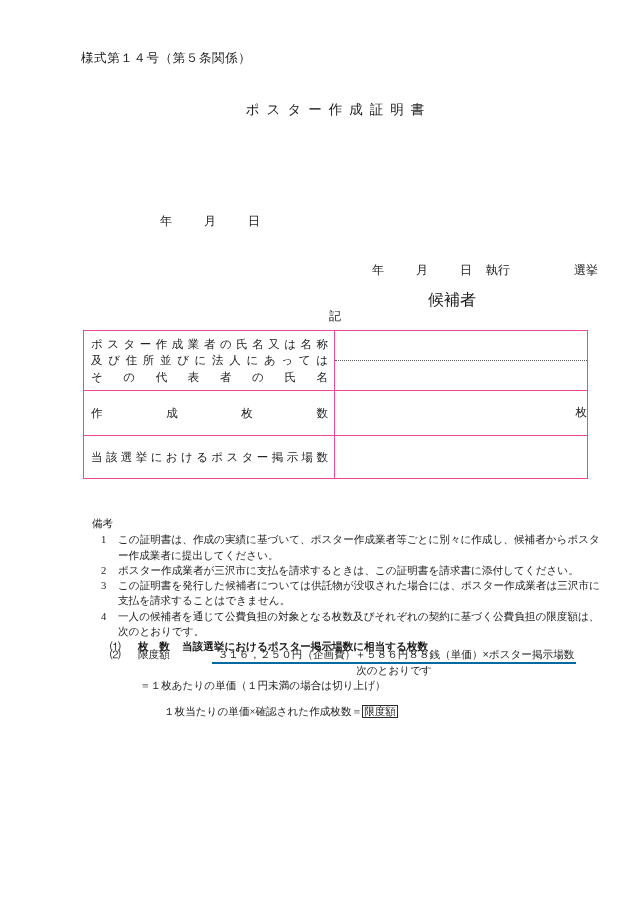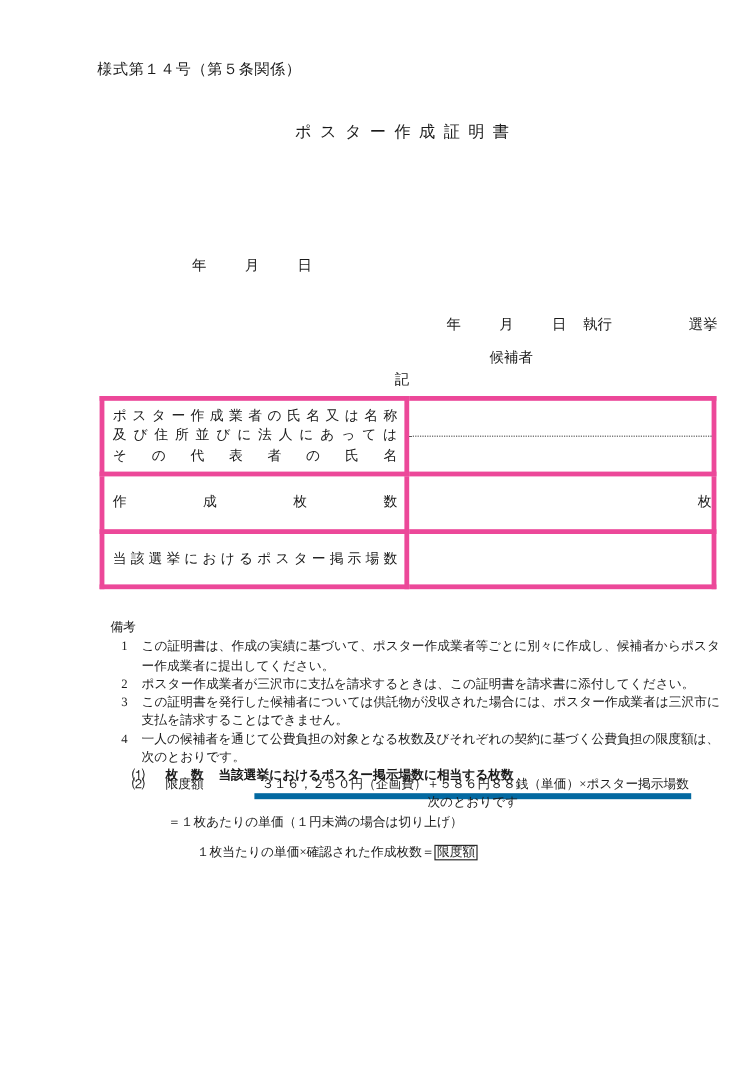--- a/index.html
+++ b/index.html
@@ -75,23 +75,23 @@
   .exec-line .gap-wide {
     display: inline-block;
     width: 58px;
   }
   .exec-line .gap-sm {
     display: inline-block;
     width: 8px;
   }
   .candidate-line {
     position: absolute;
-    left: 388px;
+    left: 408px;
     top: 290px;
-    font-size: 12px;
+    font-size: 16px;
     white-space: nowrap;
   }
   .ki-mark {
     position: absolute;
     left: 0;
     top: 308px;
     width: 630px;
     text-align: center;
     font-size: 12px;
   }
@@ -99,21 +99,21 @@
   
   .cert-table {
     position: absolute;
     left: 63px;
     top: 330px;
     width: 504px;
     border-collapse: collapse;
     table-layout: fixed;
   }
   .cert-table td {
-    border: 4px solid #ec4899;
+    border: 1px solid #ec4899;
     padding: 0;
     vertical-align: middle;
   }
   .col-label { width: 250px; }
   .col-value { width: 252px; }
 
   .label-cell {
     padding: 5px 6px 5px 7px;
     font-size: 11.5px;
     line-height: 1.42;
@@ -213,32 +213,34 @@
   }
   .frac-lead {
     flex: 0 0 auto;
     display: flex;
   }
   .frac {
     display: inline-block;
     text-align: center;
   }
   .frac-num {
-    border-bottom: 5px solid #0369a1;
+    border-bottom: 2px solid #0369a1;
     padding: 0 2px 1px 6px;
     white-space: nowrap;
+    font-family: Liberation Mono, monospace;
   }
   .frac-den {
     padding-top: 1px;
     white-space: nowrap;
   }
   .equals-line {
     padding-left: 48px;
     margin-top: 1px;
     white-space: nowrap;
+    font-family: Liberation Mono, monospace;
   }
   .final-line {
     padding-left: 72px;
     margin-top: 10px;
     white-space: nowrap;
   }
   .boxed {
     border: 1px solid #2a2a2a;
     padding: 0 1px;
   }

